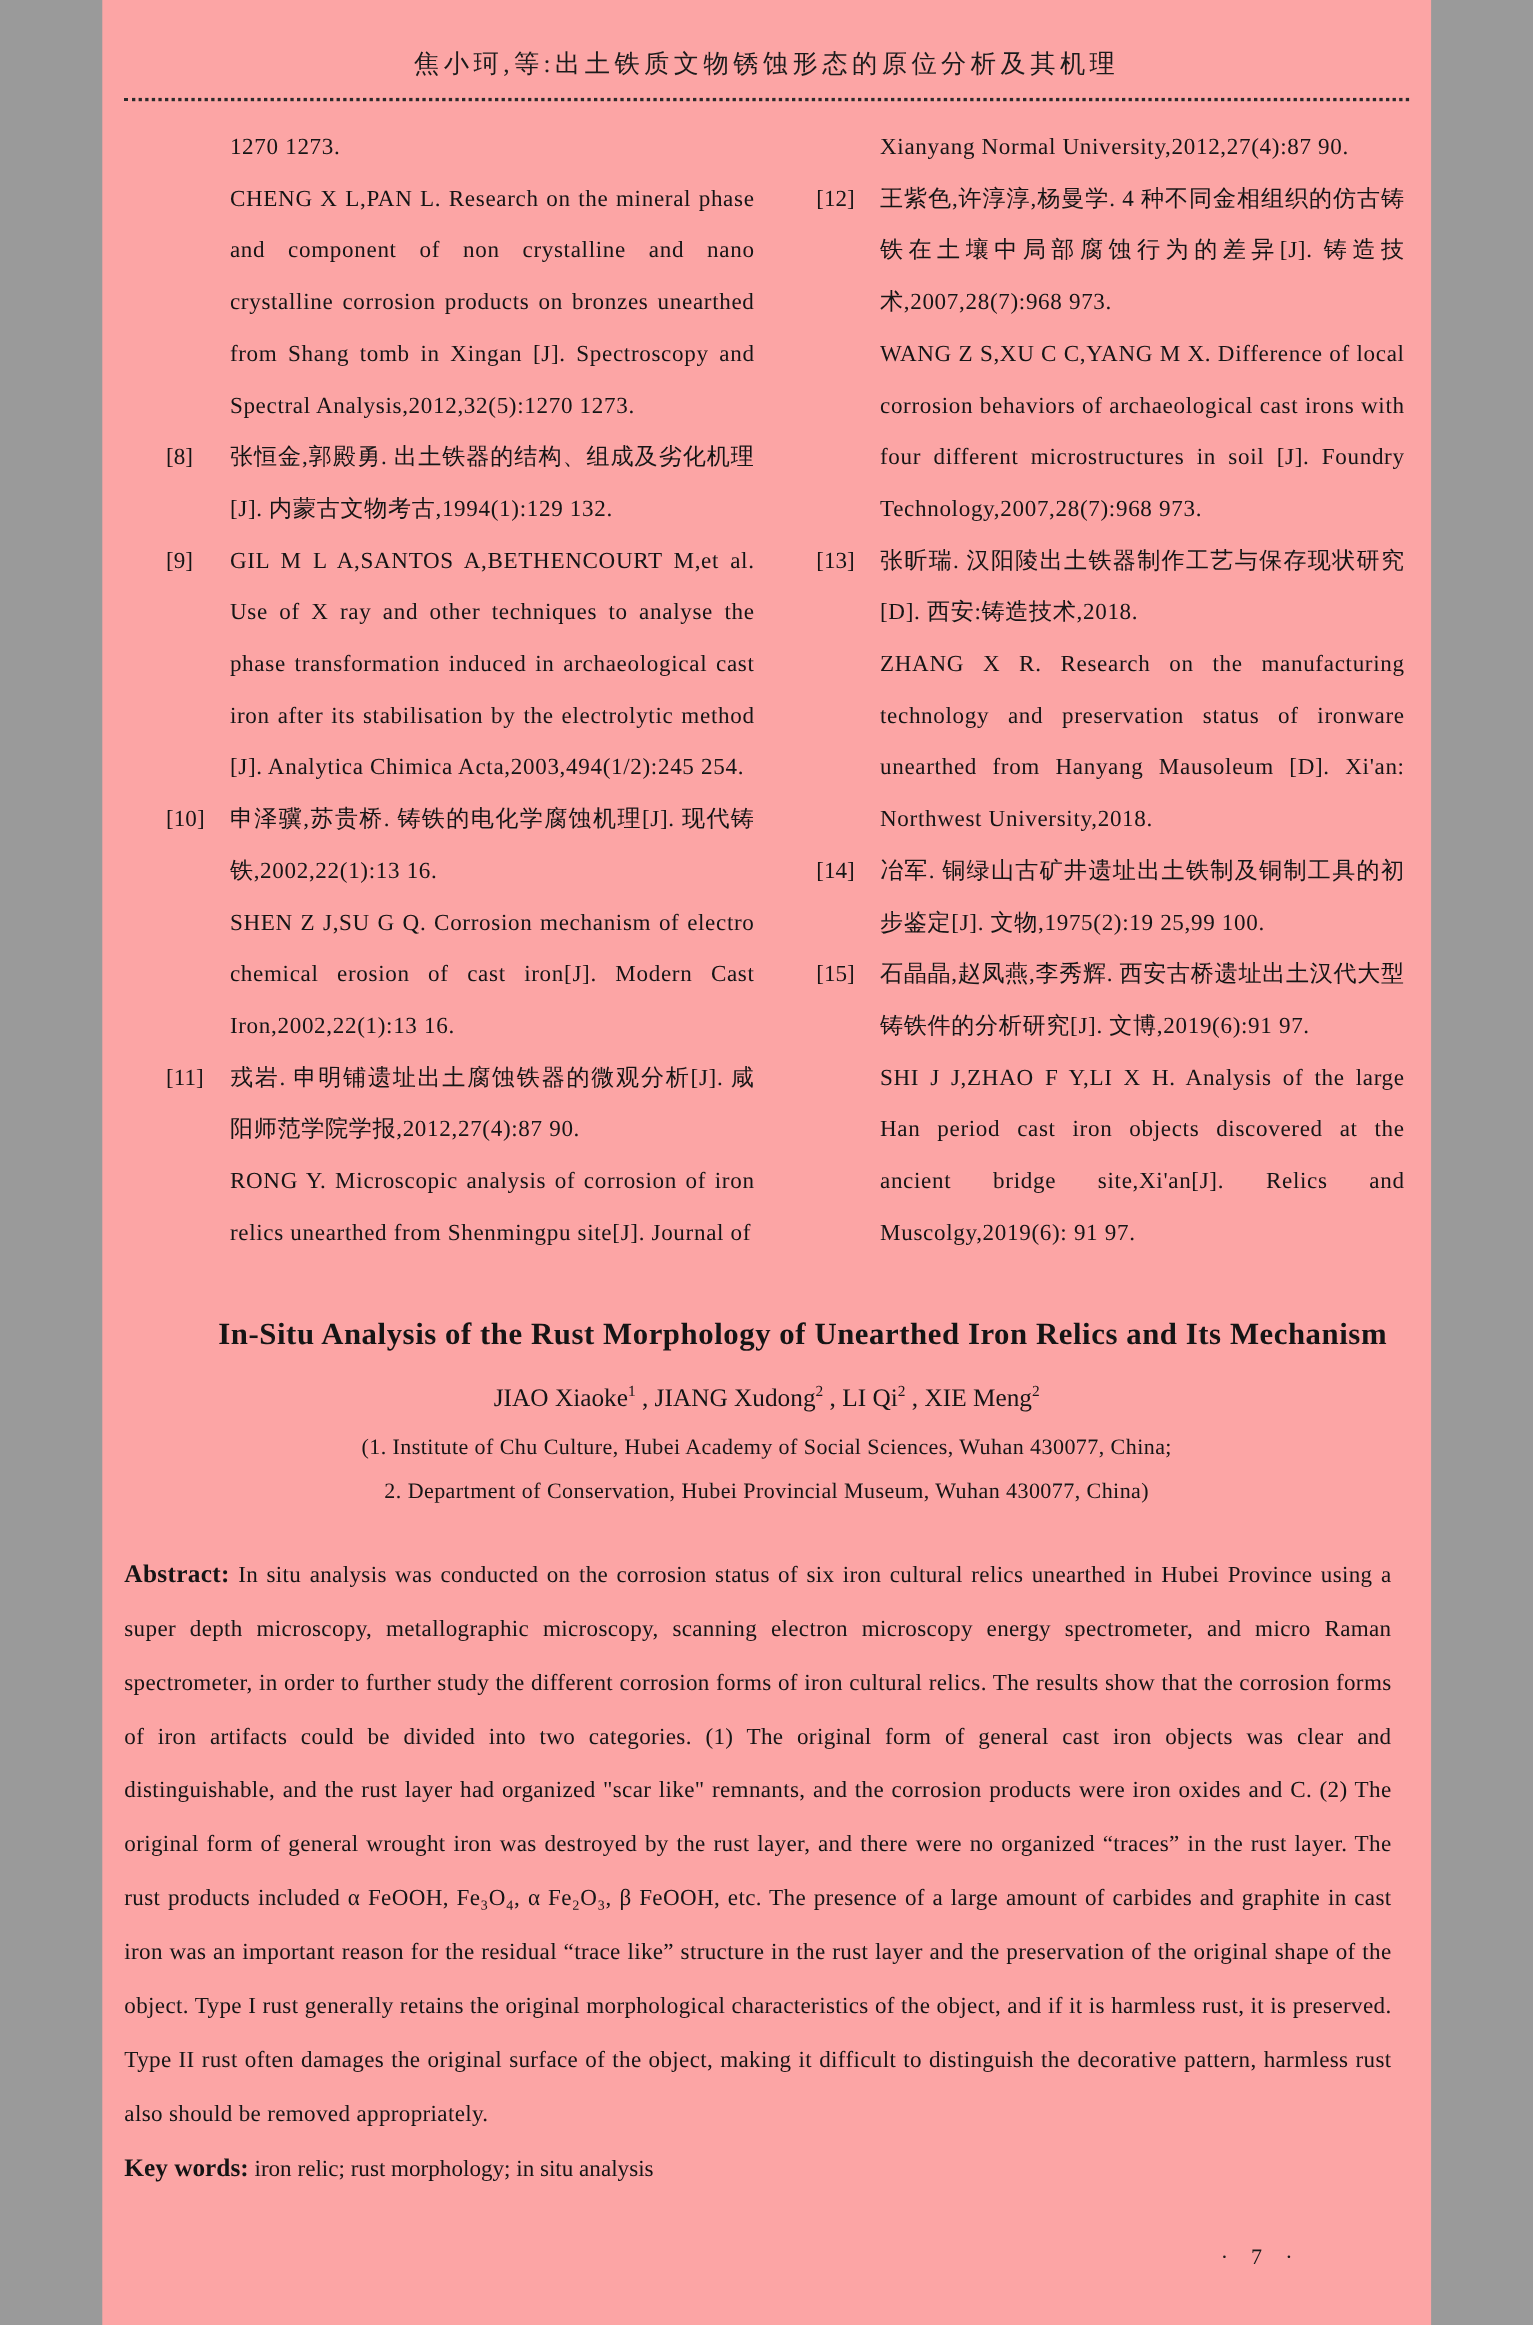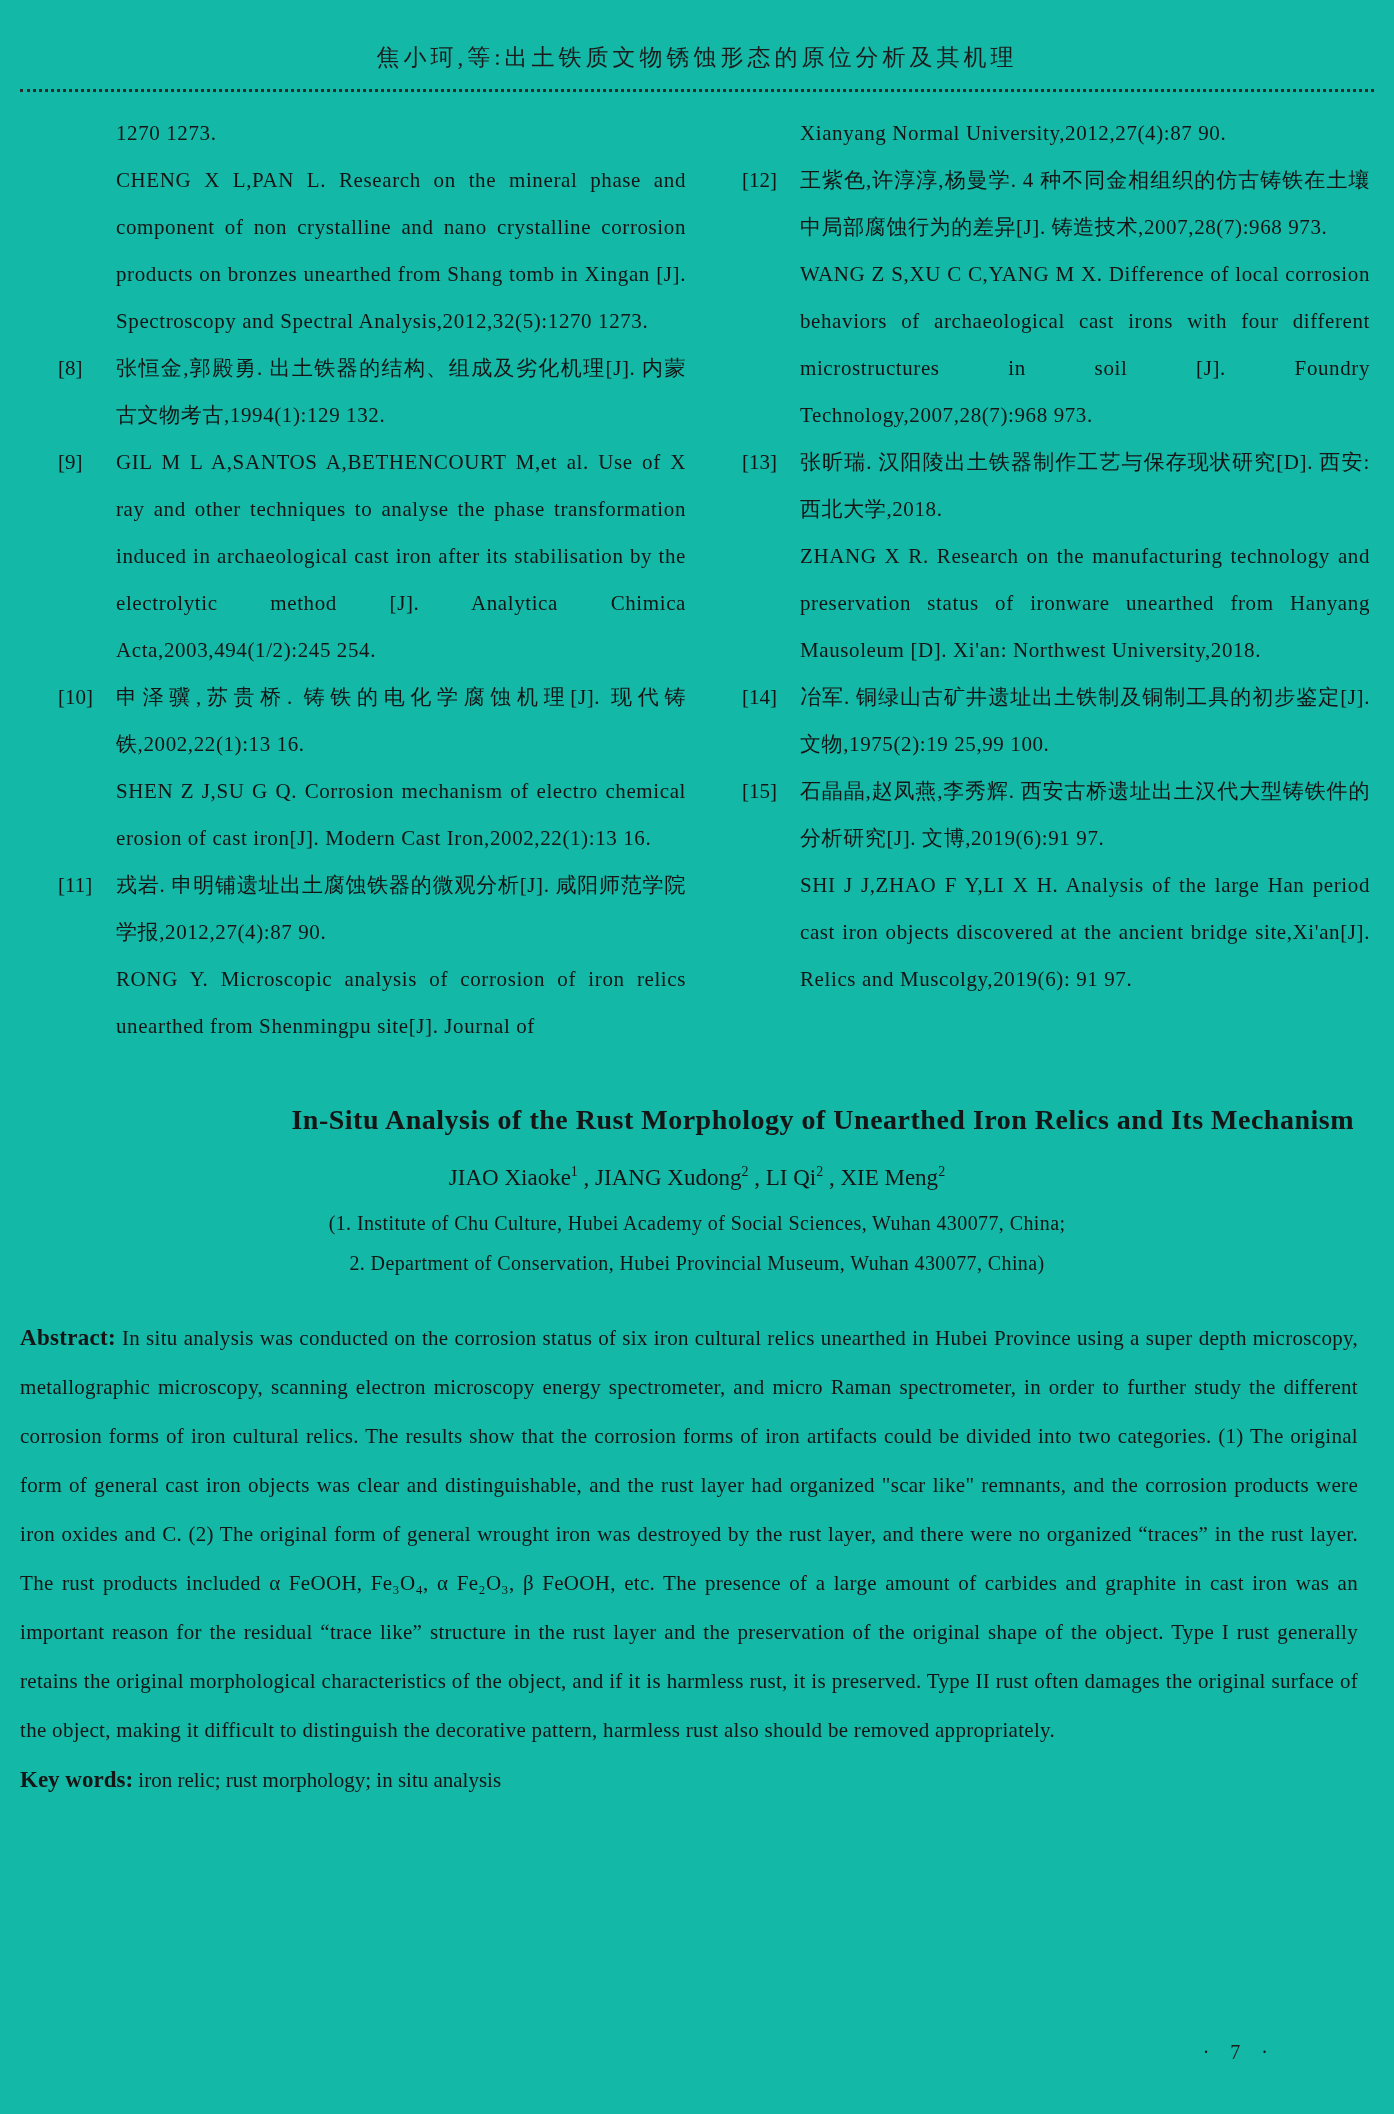--- a/index.html
+++ b/index.html
@@ -1,18 +1,18 @@
 <!DOCTYPE html>
 <html><head>
 <meta charset="utf-8">
 <style>
   html,body { margin:0; padding:0; background:#9a9a9a; }
   .page {
-    width:1394px; height:2114px; margin:0 auto; position:relative;
-    background:#14b8a6; color:#151515; overflow:hidden; box-sizing:border-box;
+    width:1208px; height:2114px; margin:0 auto; position:relative;
+    background:#fca5a5; color:#151515; overflow:hidden; box-sizing:border-box;
     font-family:"Liberation Serif","DejaVu Serif",serif;
   }
   .running-head {
     padding-top:42px; text-align:center;
     font-size:23px; letter-spacing:4px; color:#1b1b1b;
   }
   .head-rule { margin:16px 20px 0 20px; border-bottom:3px dotted #2b2b2b; height:0; }
 
   .refs { display:flex; gap:28px; padding:18px 24px 0 30px; }
   .refs .col { flex:1 1 0; min-width:0; }
@@ -99,21 +99,21 @@
         <div class="ref">
           <div class="ref-label">[12]</div>
           <div class="ref-body">
             <p>王紫色,许淳淳,杨曼学. 4 种不同金相组织的仿古铸铁在土壤中局部腐蚀行为的差异[J]. 铸造技术,2007,28(7):968 973.</p>
             <p>WANG Z S,XU C C,YANG M X. Difference of local corrosion behaviors of archaeological cast irons with four different microstructures in soil [J]. Foundry Technology,2007,28(7):968 973.</p>
           </div>
         </div>
         <div class="ref">
           <div class="ref-label">[13]</div>
           <div class="ref-body">
-            <p>张昕瑞. 汉阳陵出土铁器制作工艺与保存现状研究[D]. 西安:西北大学,2018.</p>
+            <p>张昕瑞. 汉阳陵出土铁器制作工艺与保存现状研究[D]. 西安:铸造技术,2018.</p>
             <p>ZHANG X R. Research on the manufacturing technology and preservation status of ironware unearthed from Hanyang Mausoleum [D]. Xi'an: Northwest University,2018.</p>
           </div>
         </div>
         <div class="ref">
           <div class="ref-label">[14]</div>
           <div class="ref-body">
             <p>冶军. 铜绿山古矿井遗址出土铁制及铜制工具的初步鉴定[J]. 文物,1975(2):19 25,99 100.</p>
           </div>
         </div>
         <div class="ref">

